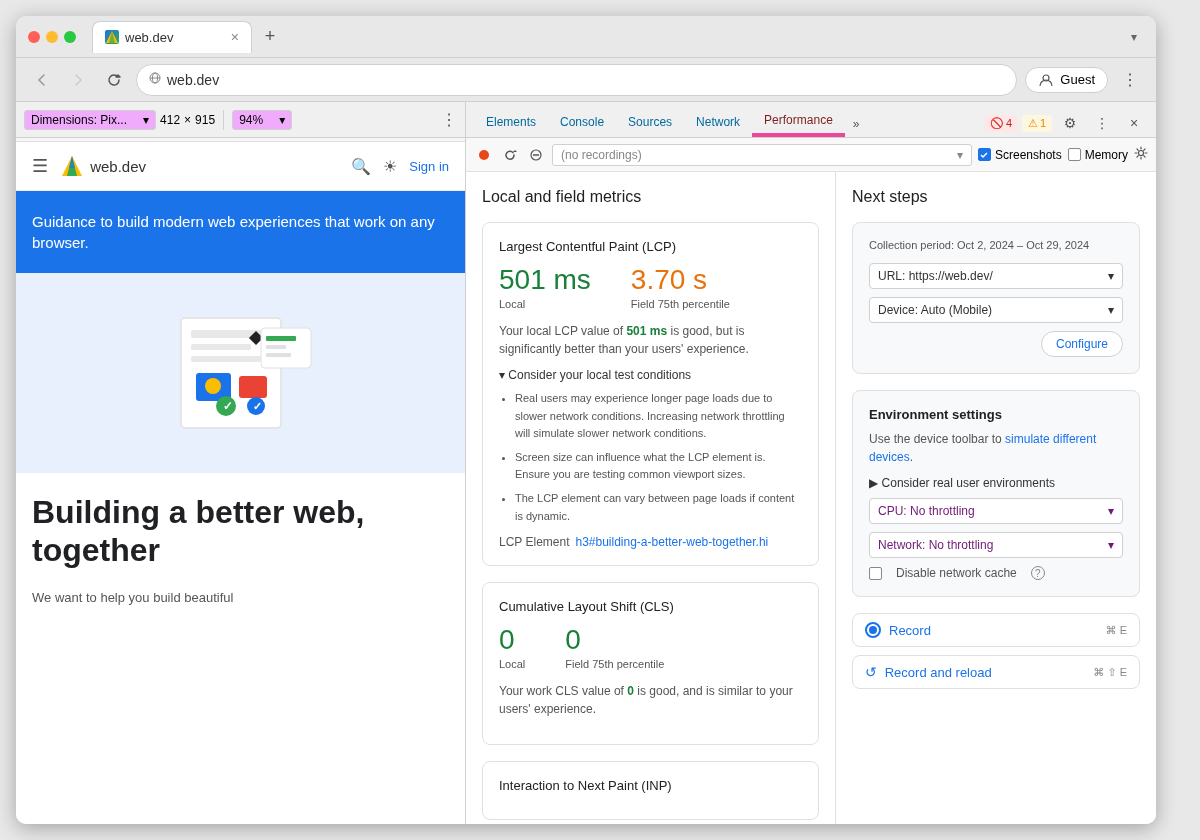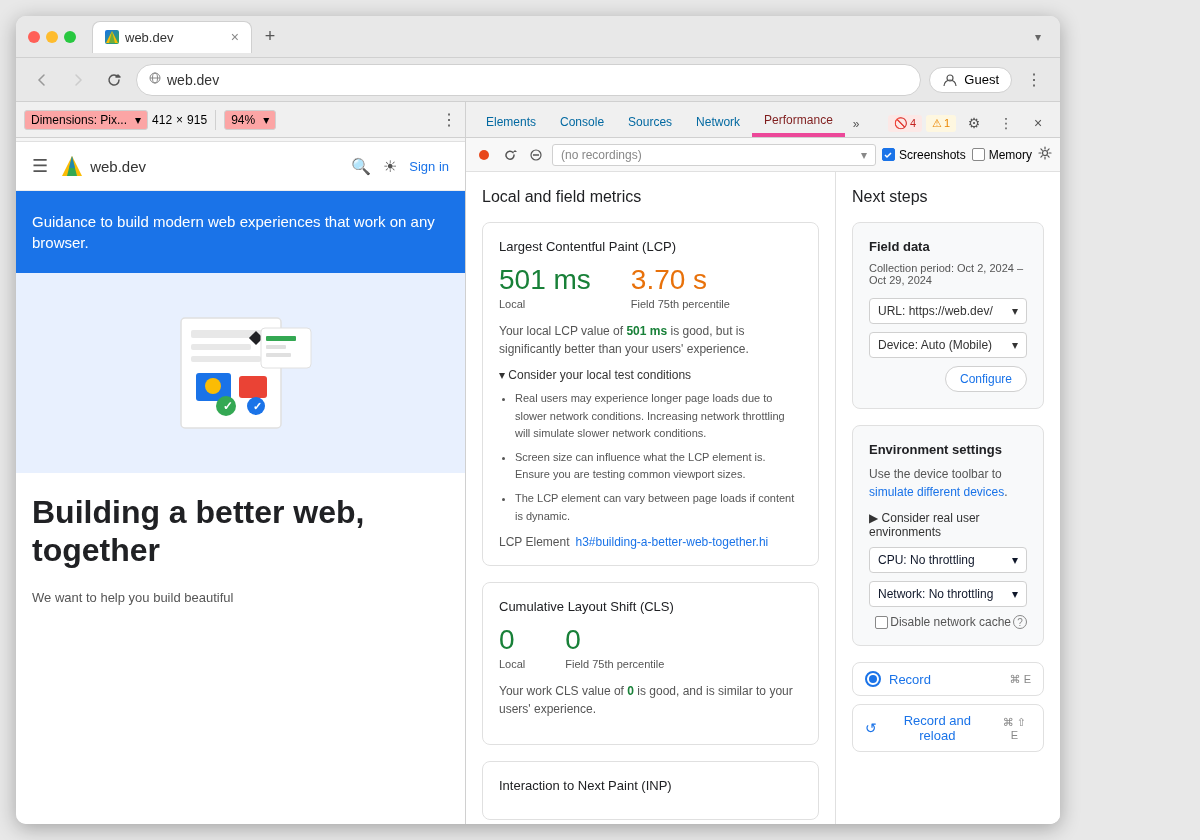--- a/index.html
+++ b/index.html
@@ -6,21 +6,21 @@
     body {
       font-family: -apple-system, BlinkMacSystemFont, 'Segoe UI', sans-serif;
       background: #e8e8e8;
       width: 1200px;
       height: 840px;
       overflow: hidden;
     }
 
     
     .browser-window {
-      width: 1044px;
+      width: 1140px;
       height: 808px;
       margin: 16px;
       background: #f0f0f0;
       border-radius: 10px;
       box-shadow: 0 4px 20px rgba(0,0,0,0.3);
       overflow: hidden;
       display: flex;
       flex-direction: column;
     }
 
@@ -183,23 +183,23 @@
       display: flex;
       align-items: center;
       padding: 0 8px;
       gap: 4px;
       border-bottom: 1px solid #d0d0d0;
       font-size: 12px;
     }
     .dim-selector {
       display: flex;
       align-items: center;
-      gap: 8px;
+      gap: 16px;
       padding: 2px 6px;
-      background: #fca5a5;
+      background: #f0abfc;
       border: 1px solid #d0d0d0;
       border-radius: 3px;
       font-size: 12px;
       cursor: pointer;
     }
     .separator { width: 1px; height: 20px; background: #d0d0d0; margin: 0 4px; }
 
     
     .content-area {
       display: flex;
@@ -515,32 +515,31 @@
     }
     .env-dropdown {
       display: flex;
       align-items: center;
       justify-content: space-between;
       background: #fff;
       border: 1px solid #d0d0d0;
       border-radius: 4px;
       padding: 5px 8px;
       font-size: 12px;
-      color: #0f172a;
+      color: #701a75;
       margin-bottom: 8px;
       cursor: pointer;
     }
     .env-checkbox-row {
       display: flex;
       align-items: center;
-      gap: 2px;
+      gap: 14px;
       font-size: 12px;
       color: #555;
       margin-top: 4px;
-      justify-content: flex-end;
     }
     .help-icon {
       width: 14px;
       height: 14px;
       border-radius: 50%;
       border: 1px solid #888;
       display: inline-flex;
       align-items: center;
       justify-content: center;
       font-size: 10px;
@@ -882,21 +881,20 @@
 
           <div class="metric-card">
             <div class="metric-card-title">Interaction to Next Paint (INP)</div>
           </div>
         </div>
 
         <div class="nextsteps-panel">
           <div class="nextsteps-title">Next steps</div>
 
           <div class="ns-card">
-            <div class="ns-card-title">Field data</div>
             <div class="ns-card-subtitle">Collection period: Oct 2, 2024 – Oct 29, 2024</div>
             <div class="ns-dropdown">
               <span>URL: https://web.dev/</span>
               <span>▾</span>
             </div>
             <div class="ns-dropdown">
               <span>Device: Auto (Mobile)</span>
               <span>▾</span>
             </div>
             <button class="configure-btn">Configure</button>

